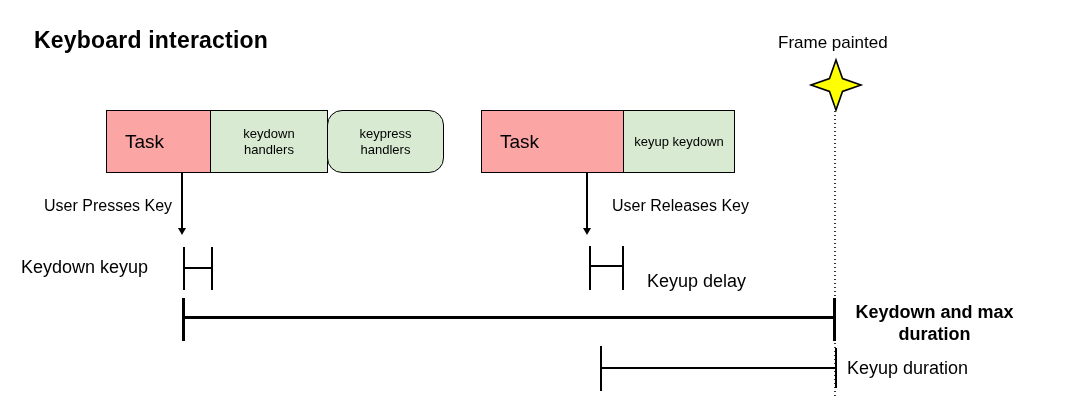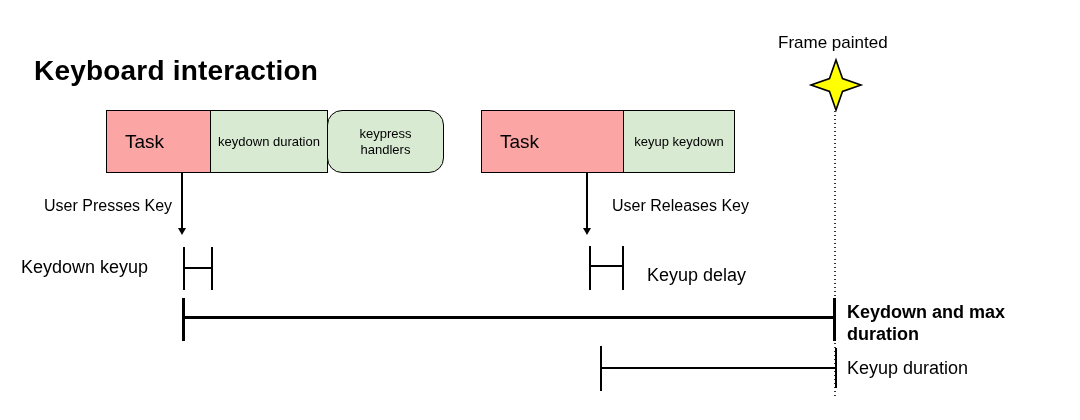--- a/index.html
+++ b/index.html
@@ -2,21 +2,21 @@
 <html><head>
 <meta charset="utf-8">
 <style>
   html,body{margin:0;padding:0;background:#fff;}
   .canvas{
     position:relative;width:1080px;height:420px;background:#ffffff;
     font-family:"Liberation Sans","DejaVu Sans",sans-serif;color:#000;
     overflow:hidden;
   }
   .abs{position:absolute;}
-  .title{left:34px;top:27px;font-size:28px;font-weight:bold;letter-spacing:.2px;margin-top:28px;}
+  .title{left:34px;top:27px;font-size:23px;font-weight:bold;letter-spacing:.2px;}
   .frame-painted-label{left:778px;top:33px;font-size:17px;}
   .star{left:808px;top:57px;width:56px;height:56px;}
   .dotted-line{
     left:834px;top:107px;width:2px;height:290px;
     background:repeating-linear-gradient(to bottom,#333 0 1.4px,transparent 1.4px 4px);
   }
   .block{display:flex;}
   .block1{left:106px;top:110px;}
   .block2{left:481px;top:110px;}
   .cell{
@@ -44,25 +44,25 @@
   .arrow2-head{left:583px;top:228px;}
   .press-label{left:44px;top:197px;font-size:16px;}
   .release-label{left:612px;top:197px;font-size:16px;}
   .kd-delay-tick-a{left:183px;top:247px;height:43px;}
   .kd-delay-tick-b{left:211px;top:247px;height:43px;}
   .kd-delay-bar{left:184px;top:267px;width:28px;height:2px;}
   .kd-delay-label{left:21px;top:257px;font-size:18px;}
   .ku-delay-tick-a{left:589px;top:246px;height:44px;}
   .ku-delay-tick-b{left:622px;top:246px;height:44px;}
   .ku-delay-bar{left:590px;top:265px;width:33px;height:2px;}
-  .ku-delay-label{left:647px;top:265px;font-size:18px;}
+  .ku-delay-label{left:647px;top:271px;font-size:18px;}
   .kd-dur-line{left:184px;top:316px;width:651px;height:3px;}
   .kd-dur-cap-l{left:182px;top:298px;width:3px;height:43px;background:#000;}
   .kd-dur-cap-r{left:833px;top:298px;width:3px;height:43px;background:#000;}
-  .kd-dur-label{left:847px;top:301px;width:175px;font-size:18px;font-weight:bold;line-height:22px;}
+  .kd-dur-label{left:847px;top:301px;width:175px;font-size:18px;font-weight:bold;line-height:22px;text-align:center;}
   .ku-dur-line{left:600px;top:367px;width:236px;height:2px;}
   .ku-dur-cap-l{left:600px;top:346px;height:45px;}
   .ku-dur-cap-r{left:835px;top:348px;height:40px;}
   .ku-dur-label{left:847px;top:358px;font-size:18px;text-align:right;}
 </style>
 </head>
 <body>
 
 <div class="canvas">
 
@@ -71,21 +71,21 @@
   <div class="abs frame-painted-label">Frame painted</div>
 
   <svg class="abs star" viewBox="0 0 56 56">
     <polygon points="28,3 34.5,21.5 53,28 34.5,34.5 28,53 21.5,34.5 3,28 21.5,21.5" stroke="#000" stroke-width="1.6" stroke-linejoin="miter" fill="#ffff00"></polygon>
   </svg>
 
   <div class="abs dotted-line"></div>
 
   <div class="abs block block1">
     <div class="cell task w104">Task</div>
-    <div class="cell handler w118">keydown duration</div>
+    <div class="cell handler w118">keydown handlers</div>
     <div class="cell handler w117">keypress handlers</div>
   </div>
 
   <div class="abs block block2">
     <div class="cell task w142">Task</div>
     <div class="cell handler w111">keyup keydown</div>
   </div>
 
   <div class="abs vline arrow1-stem"></div>
   <div class="abs arrowhead arrow1-head"></div>

